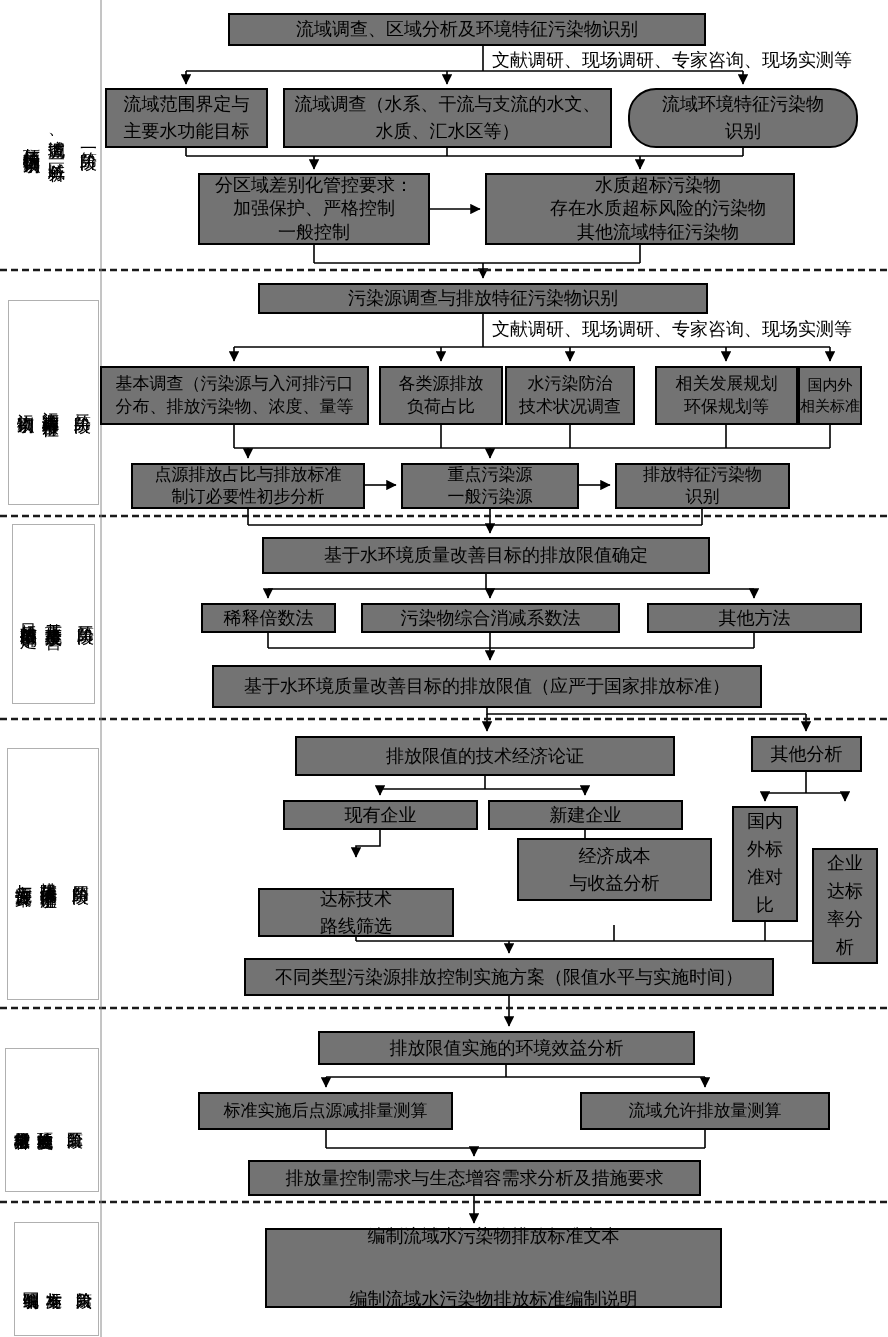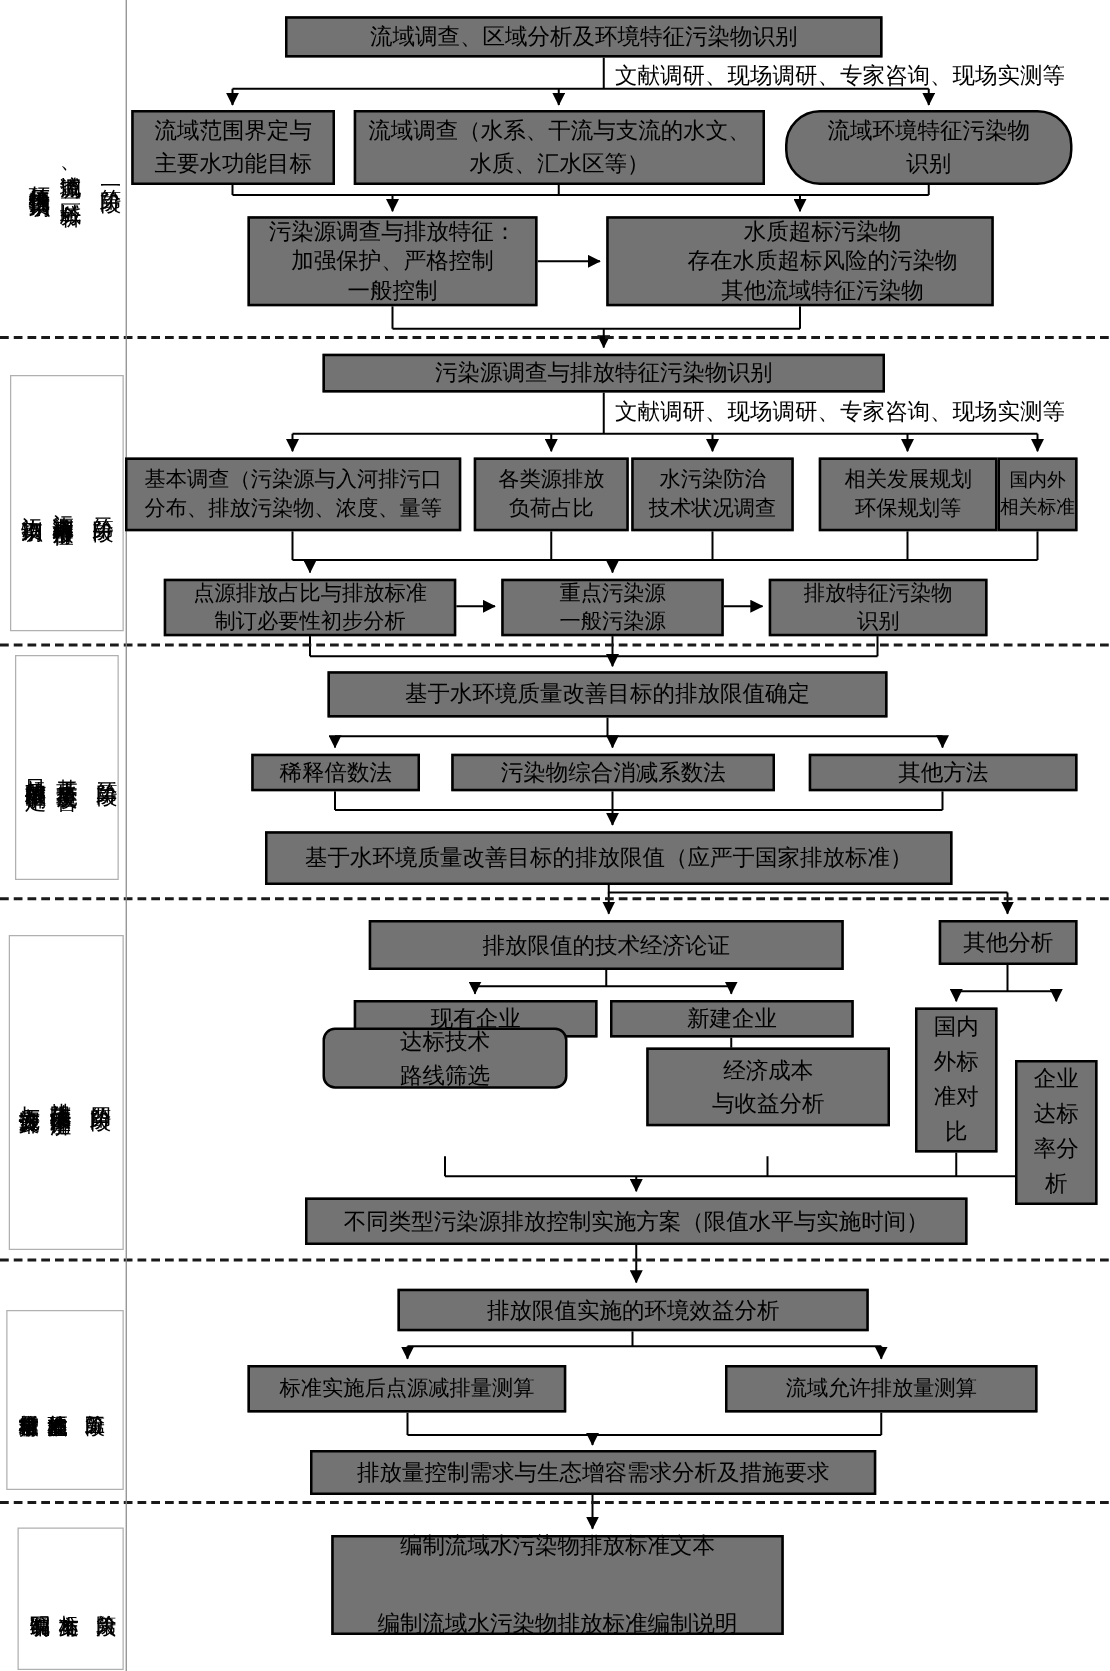--- a/index.html
+++ b/index.html
@@ -183,21 +183,21 @@
   </div>
   <div class="box" style="left:283px;top:88px;width:329px;height:60px;">
     <div class="ln">流域调查（水系、干流与支流的水文、</div>
     <div class="ln">水质、汇水区等）</div>
   </div>
   <div class="box" style="left:628px;top:88px;width:230px;height:60px;border-radius:28px;">
     <div class="ln">流域环境特征污染物</div>
     <div class="ln">识别</div>
   </div>
   <div class="box lh133" style="left:198px;top:173px;width:232px;height:72px;">
-    <div class="ln">污染源调查与排放特征：</div>
+    <div class="ln">分区域差别化管控要求：</div>
     <div class="ln">加强保护、严格控制</div>
     <div class="ln">一般控制</div>
   </div>
   <div class="box lh133" style="left:485px;top:173px;width:310px;height:72px;padding-left:36px;">
     <div class="ln">水质超标污染物</div>
     <div class="ln">存在水质超标风险的污染物</div>
     <div class="ln">其他流域特征污染物</div>
   </div>
 
   <div class="box" style="left:258px;top:283px;width:450px;height:31px;">
@@ -257,21 +257,21 @@
   </div>
   <div class="box" style="left:751px;top:736px;width:111px;height:36px;">
     <div class="ln">其他分析</div>
   </div>
   <div class="box" style="left:283px;top:800px;width:195px;height:30px;">
     <div class="ln">现有企业</div>
   </div>
   <div class="box" style="left:488px;top:800px;width:195px;height:30px;">
     <div class="ln">新建企业</div>
   </div>
-  <div class="box" style="left:258px;top:822px;width:196px;height:49px;border-radius:10px;">
+  <div class="box" style="left:258px;top:888px;width:196px;height:49px;">
     <div class="ln">达标技术</div>
     <div class="ln">路线筛选</div>
   </div>
   <div class="box" style="left:517px;top:838px;width:195px;height:63px;">
     <div class="ln">经济成本</div>
     <div class="ln">与收益分析</div>
   </div>
   <div class="box vbox" style="left:732px;top:806px;width:66px;height:116px;">
     <div class="ln">国内</div>
     <div class="ln">外标</div>
@@ -294,18 +294,18 @@
   <div class="box compact" style="left:198px;top:1092px;width:255px;height:38px;">
     <div class="ln">标准实施后点源减排量测算</div>
   </div>
   <div class="box compact" style="left:580px;top:1092px;width:250px;height:38px;">
     <div class="ln">流域允许排放量测算</div>
   </div>
   <div class="box" style="left:248px;top:1160px;width:453px;height:36px;">
     <div class="ln">排放量控制需求与生态增容需求分析及措施要求</div>
   </div>
 
-  <div class="box roomy" style="left:265px;top:1228px;width:362px;height:80px;gap:24px;">
+  <div class="box roomy" style="left:265px;top:1228px;width:457px;height:80px;gap:24px;">
     <div class="ln">编制流域水污染物排放标准文本</div>
     <div class="ln">编制流域水污染物排放标准编制说明</div>
   </div>
 
 </div>
 
 </body></html>

